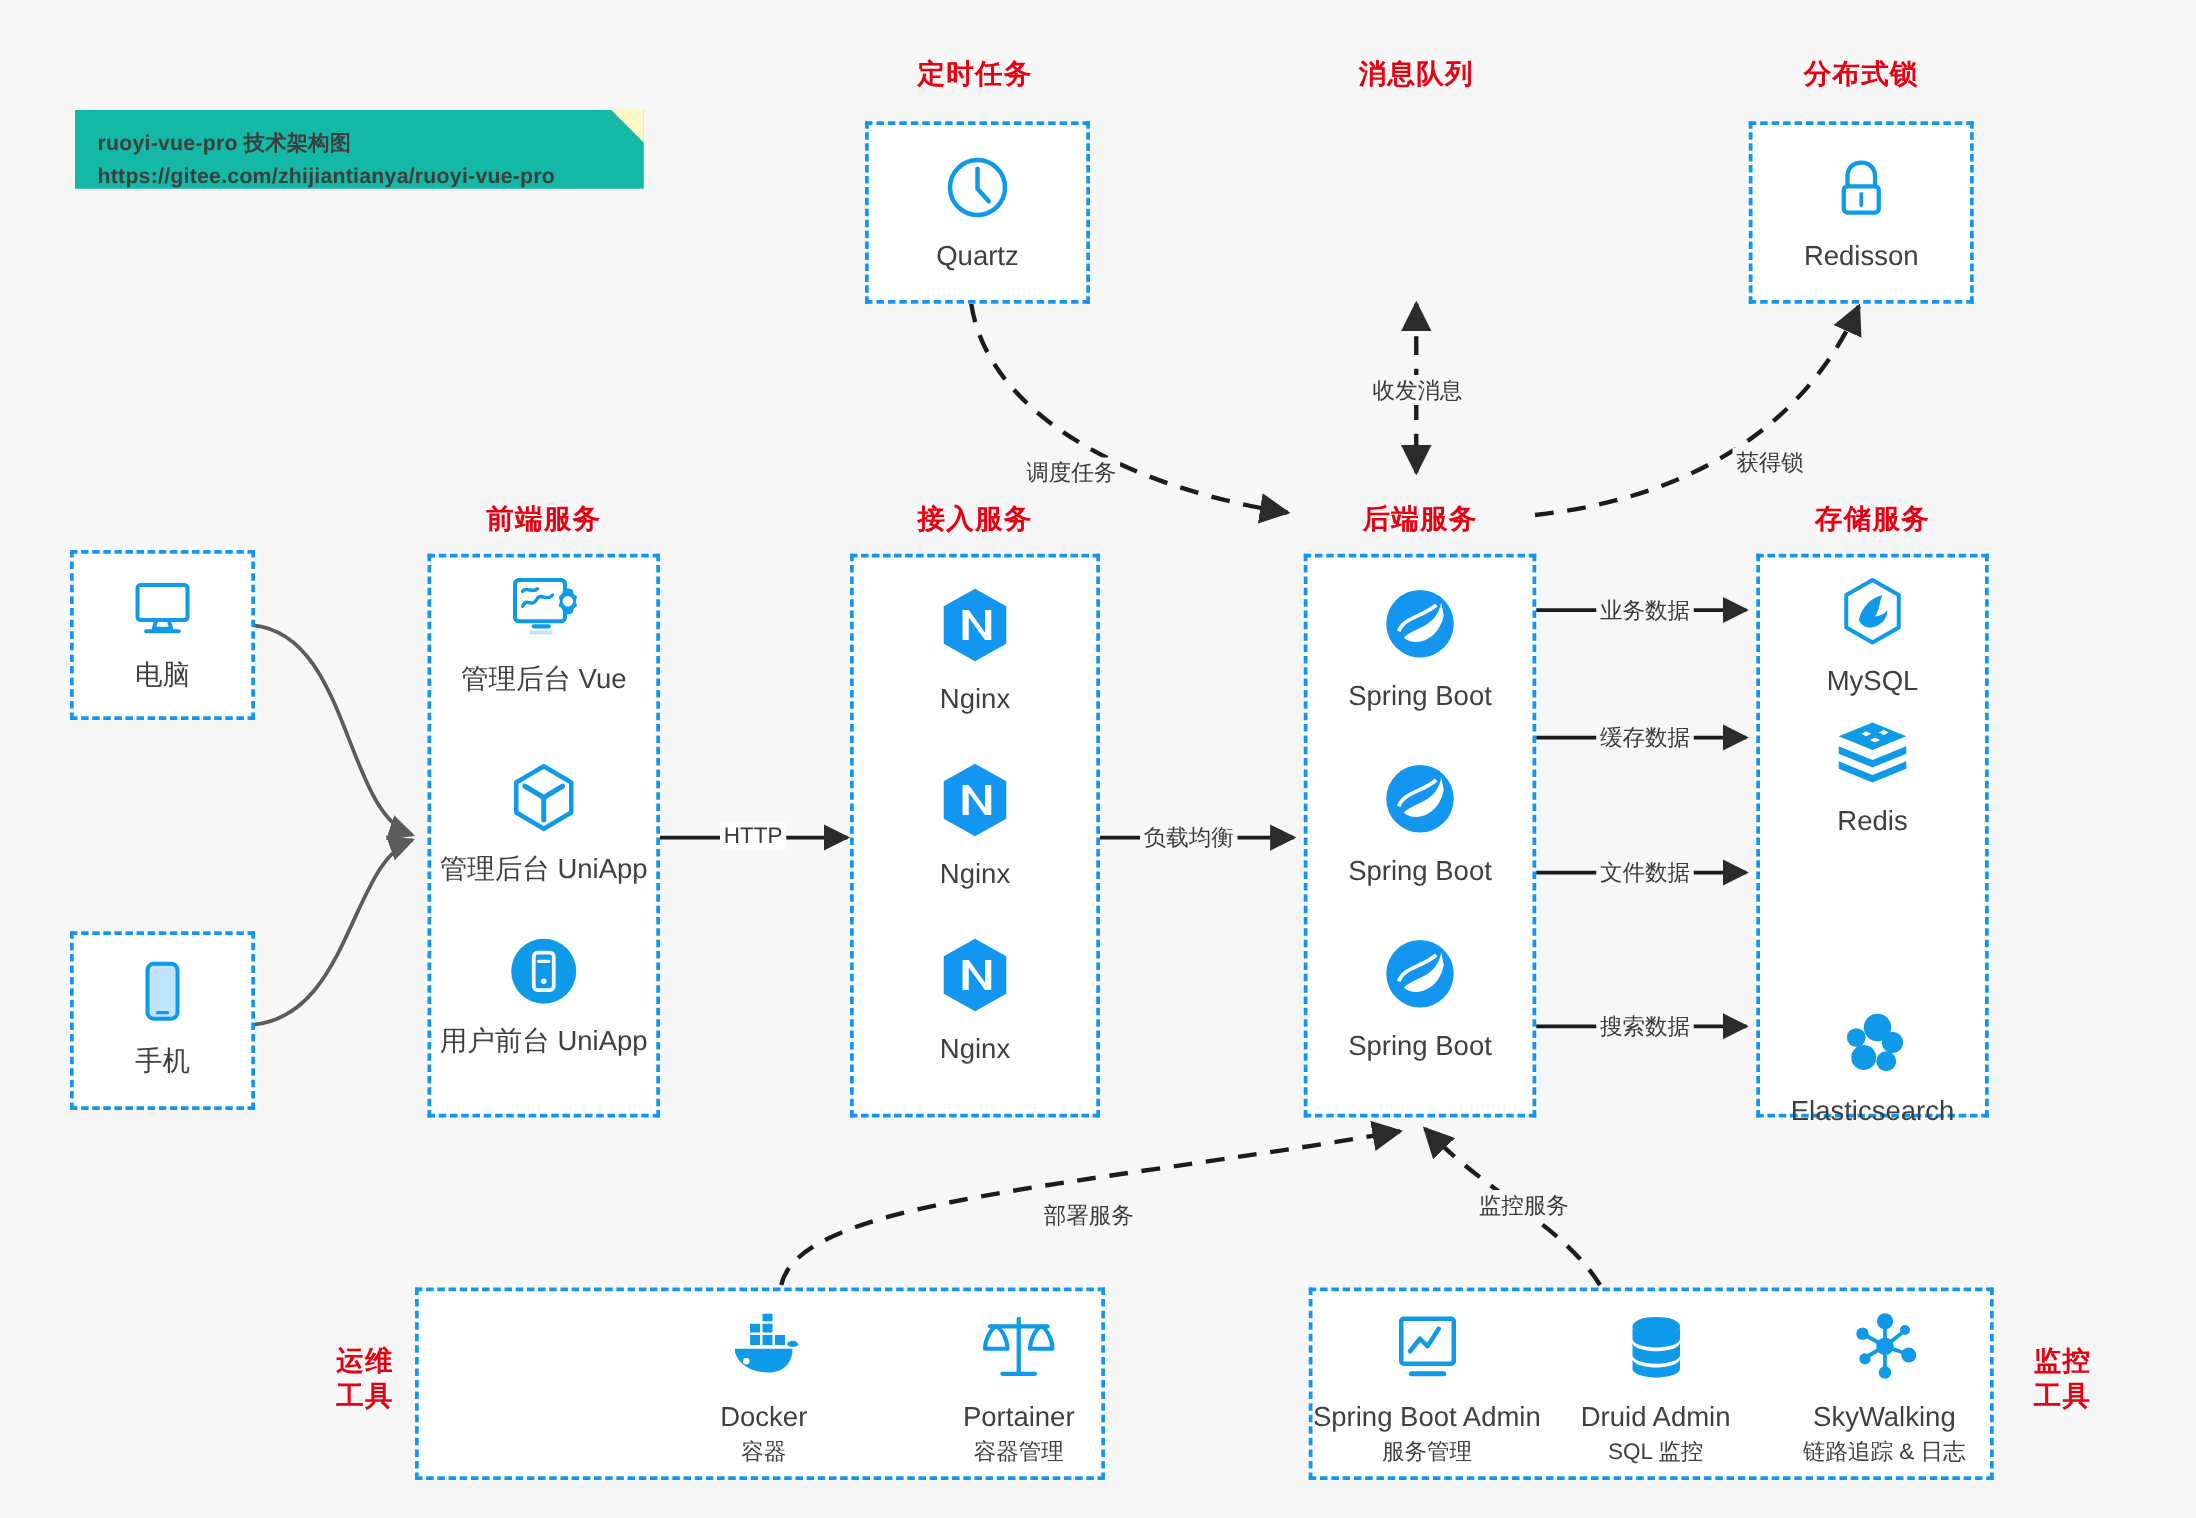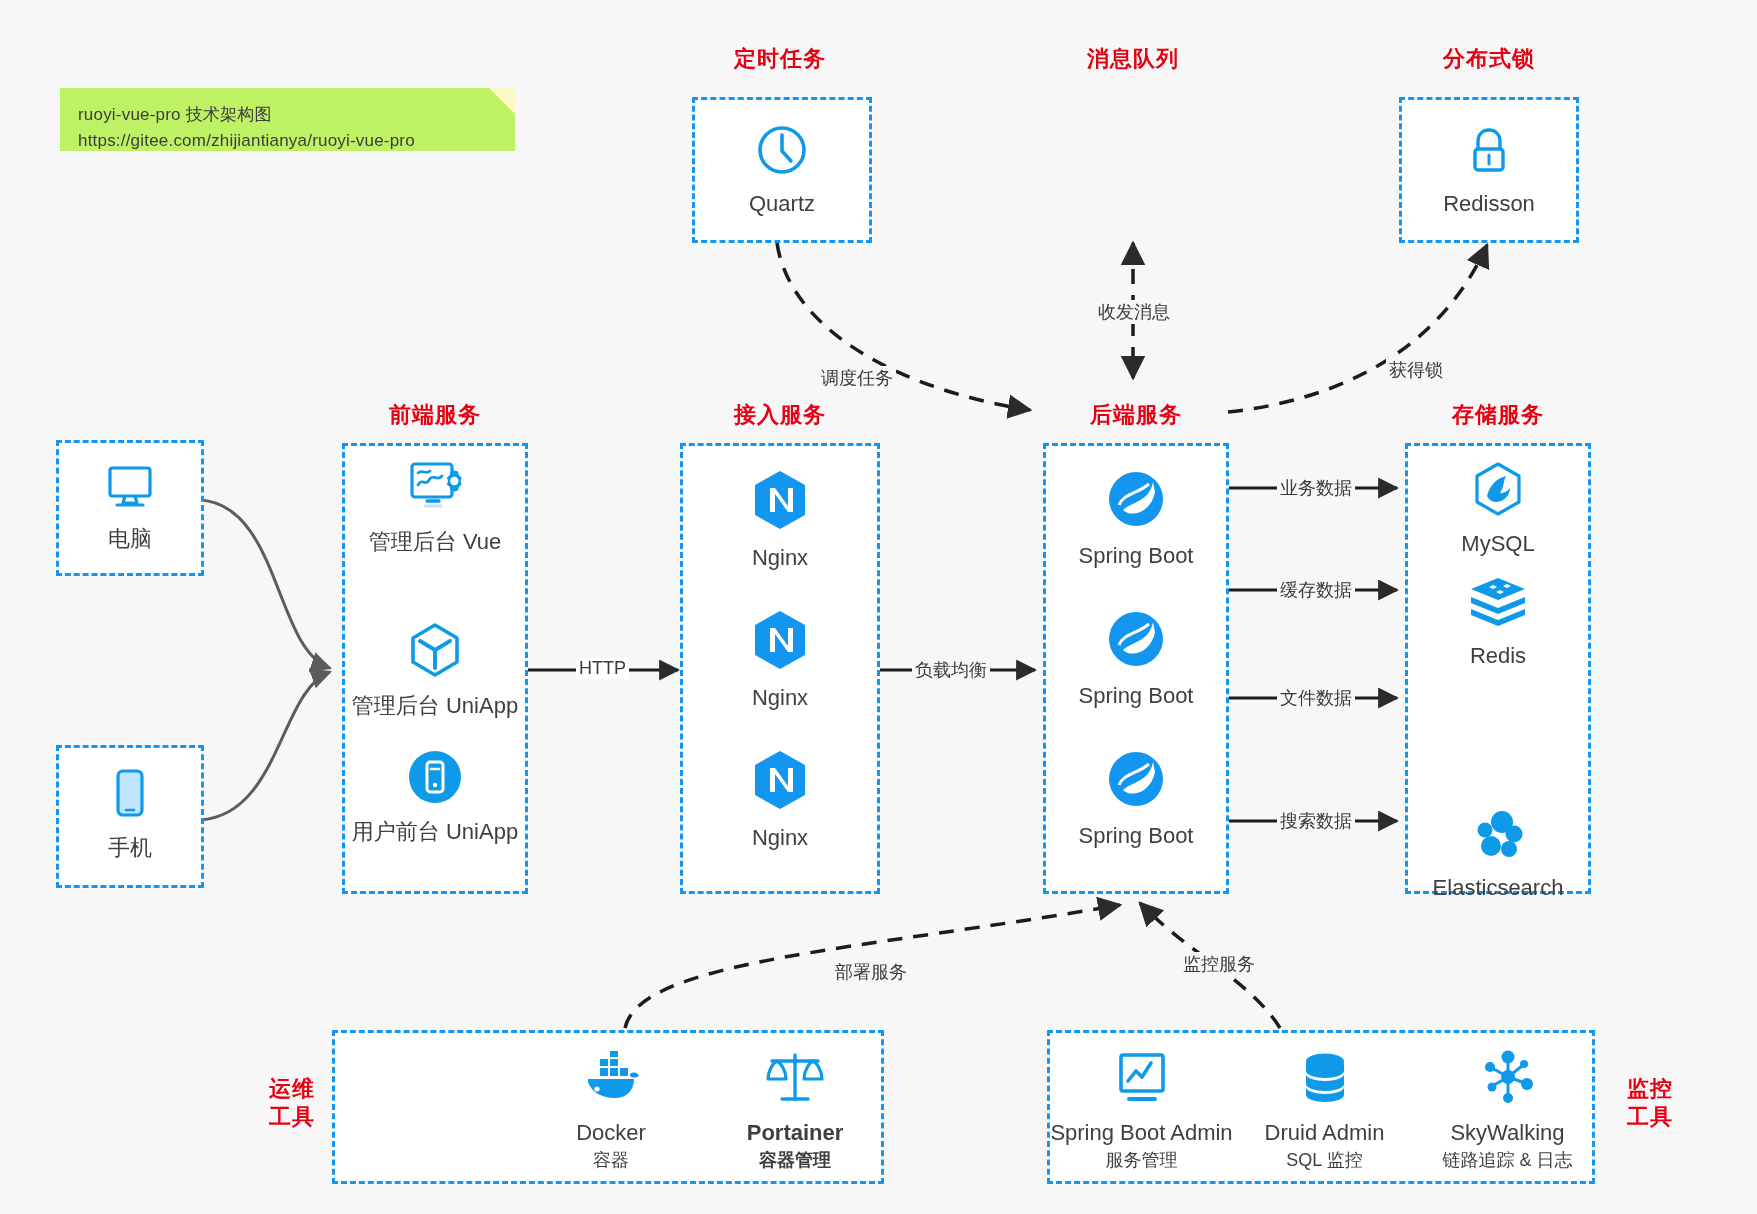--- a/index.html
+++ b/index.html
@@ -9,24 +9,25 @@
     font-family:"Liberation Sans","DejaVu Sans",sans-serif;
     position:relative;overflow:hidden;
     -webkit-font-smoothing:antialiased;
   }
   #canvas{position:absolute;inset:0;}
   .svg-layer{position:absolute;left:0;top:0;width:1757px;height:1214px;pointer-events:none;}
 
   
   .note{
     position:absolute;left:60px;top:88px;width:455px;height:63px;
-    background:#bef264;
+    background:#14b8a6;
     padding:14px 0 0 18px;box-sizing:border-box;
     font-size:17px;color:#3d3d3d;line-height:1.55;
     letter-spacing:.2px;
+    font-weight:bold;
   }
   .note .fold{
     position:absolute;right:0;top:0;width:0;height:0;
     border-left:26px solid transparent;border-top:26px solid #b9b9b9;
   }
   .note .fold2{
     position:absolute;right:0;top:0;width:0;height:0;
     border-right:26px solid #fcf9c4;border-bottom:26px solid transparent;
   }
 
@@ -168,21 +169,21 @@
           <path d="M20 48 L38 48" stroke="#bfe4fb" stroke-width="3"></path>
           <path d="M23 43 L35 43" stroke="#0e9ae8" stroke-width="3.4" stroke-linecap="round"></path>
           <g transform="translate(44,22)">
             <path d="M6 -9 L9.5 -8 L10.5 -4.5 L13 -2.5 L12 1 L13 4.5 L10.5 6.5 L9.5 10 L6 11 L2.5 10 L1.5 6.5 L-1 4.5 L0 1 L-1 -2.5 L1.5 -4.5 L2.5 -8 Z" fill="#0e9ae8" transform="scale(1.05)"></path>
             <circle cx="6.3" cy="1" r="4.2" fill="#ffffff"></circle>
           </g>
         </svg>
       </span>
       <span class="lbl">管理后台 Vue</span>
     </div>
-    <div class="cell" style="top:174px;">
+    <div class="cell" style="top:162px;">
       <span class="ico">
         <svg width="60" height="60" viewBox="0 0 60 60">
           <path d="M30 5 L52 18 L52 42 L30 55 L8 42 L8 18 Z" fill="none" stroke="#0e9ae8" stroke-width="3.6" stroke-linejoin="round"></path>
           <path d="M30 30 L30 48 M30 30 L15 21 M30 30 L45 21" fill="none" stroke="#0e9ae8" stroke-width="4" stroke-linecap="round"></path>
         </svg>
       </span>
       <span class="lbl">管理后台 UniApp</span>
     </div>
     <div class="cell" style="top:302px;">
       <span class="ico">
@@ -315,21 +316,21 @@
             <rect x="30" y="2" width="8" height="6"></rect>
           </g>
           <path d="M8 30 L54 30 C54 42 46 49 35 49 C20 49 11 42 8 33 Z" fill="#0e9ae8"></path>
           <path d="M50 25 C54 22 58 24 59 27 C56 29 52 29 50 27 Z" fill="#0e9ae8"></path>
           <circle cx="17" cy="40" r="2.6" fill="#ffffff"></circle>
         </svg>
       </span>
       <span class="lbl">Docker</span>
       <span class="sub">容器</span>
     </div>
-    <div class="cell" style="top:16px;left:368px;width:184px;font-weight:bold;">
+    <div class="cell" style="top:16px;left:388px;width:184px;">
       <span class="ico">
         <svg width="62" height="58" viewBox="0 0 62 58">
           <path d="M31 6 L31 50" stroke="#0e9ae8" stroke-width="3.4" stroke-linecap="round"></path>
           <path d="M8 12 L54 12" stroke="#0e9ae8" stroke-width="3.4" stroke-linecap="round"></path>
           <path d="M18 50 L44 50" stroke="#0e9ae8" stroke-width="3.4" stroke-linecap="round"></path>
           <path d="M4 30 C4 22 9 14 13 12 C17 14 22 22 22 30 Z" fill="none" stroke="#0e9ae8" stroke-width="3.2" stroke-linejoin="round"></path>
           <path d="M40 30 C40 22 45 14 49 12 C53 14 58 22 58 30 Z" fill="none" stroke="#0e9ae8" stroke-width="3.2" stroke-linejoin="round"></path>
         </svg>
       </span>
       <span class="lbl">Portainer</span>

